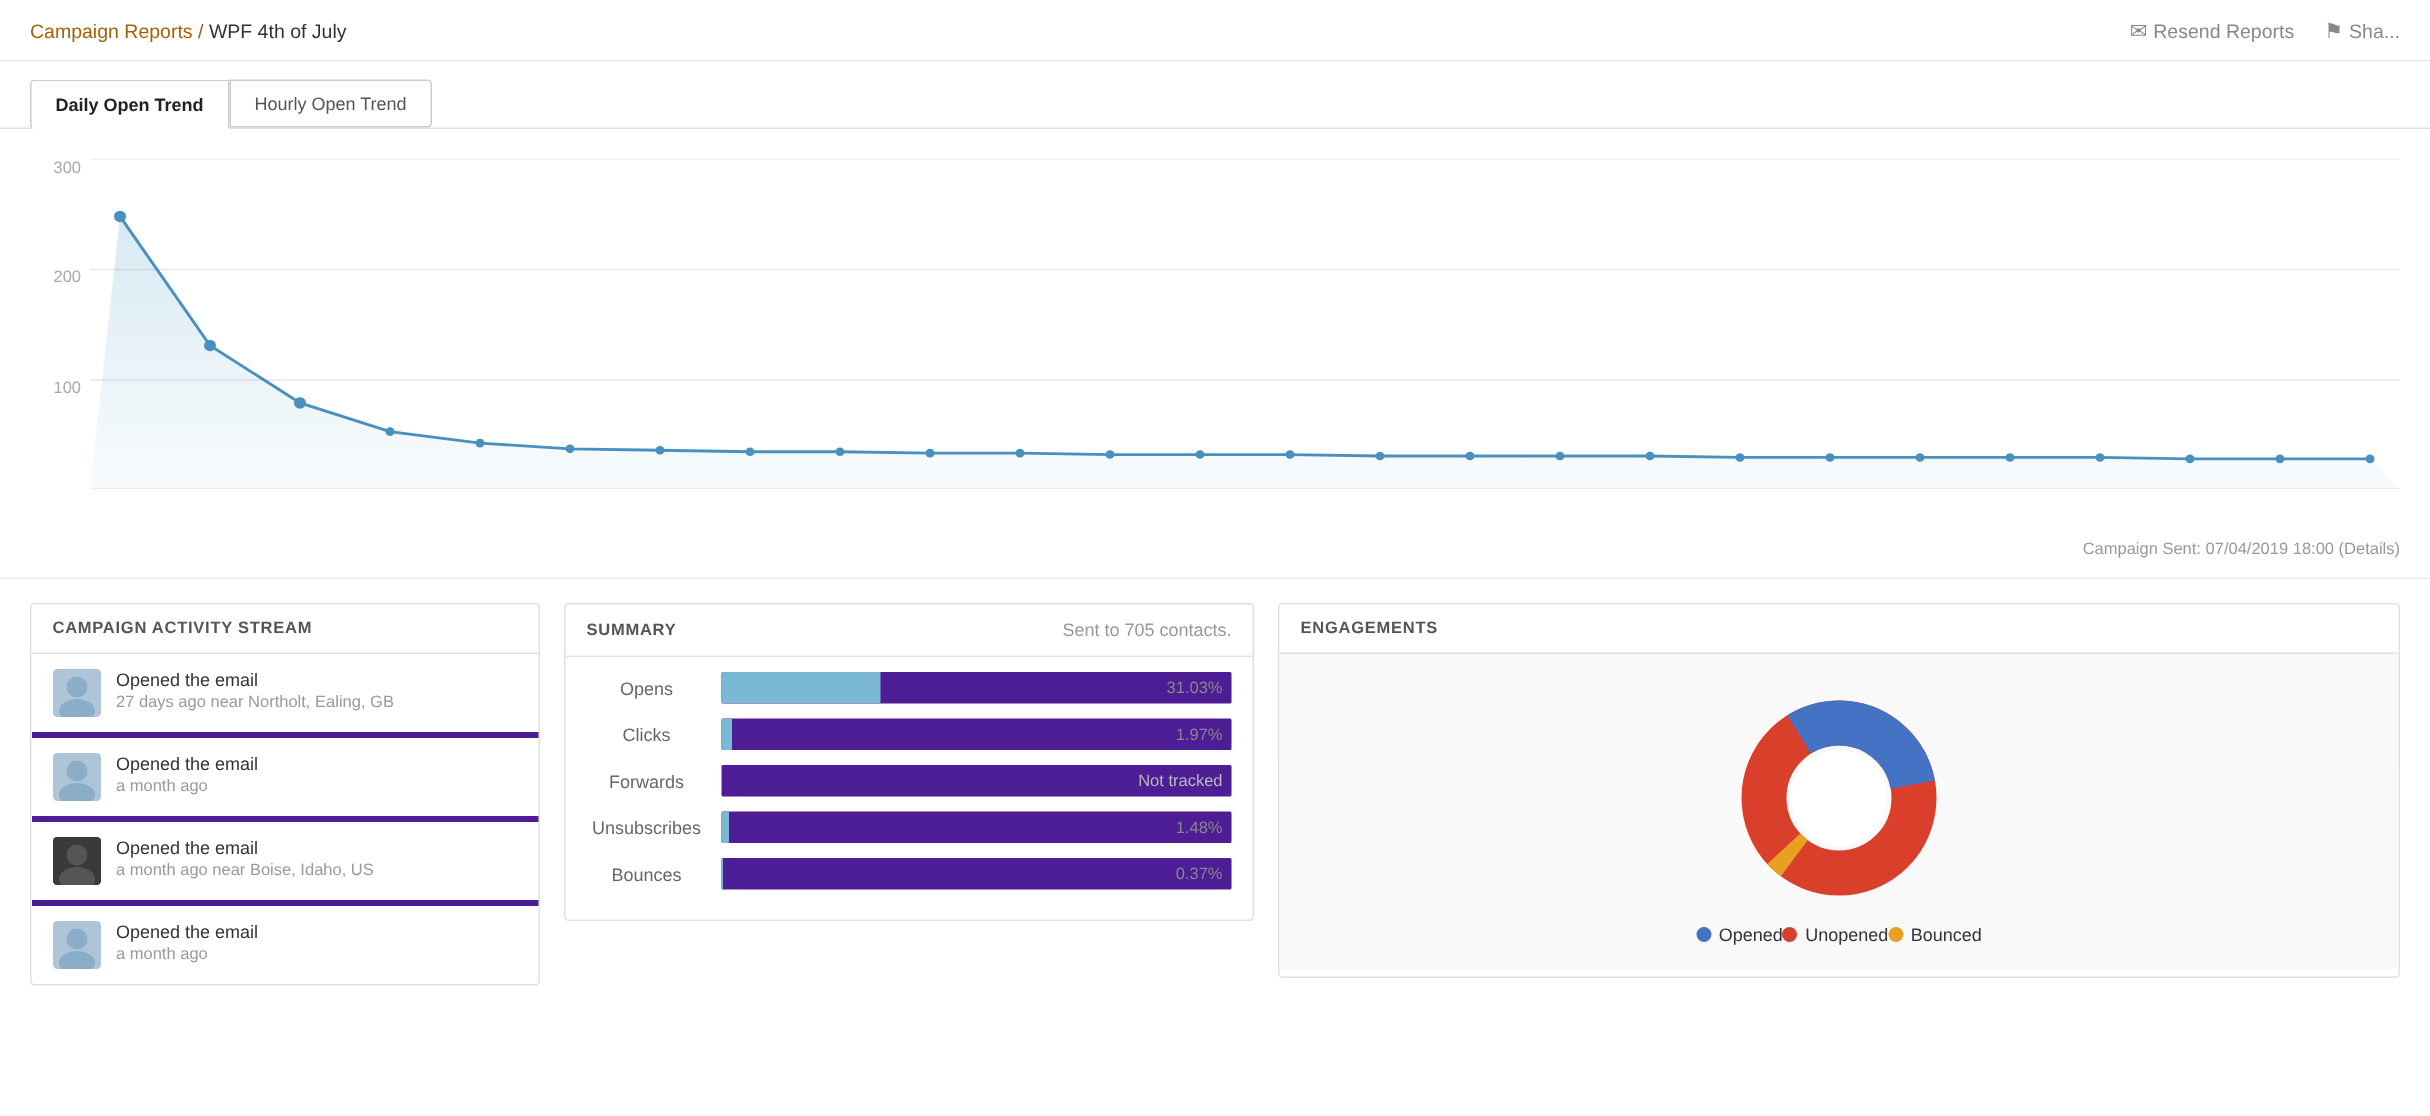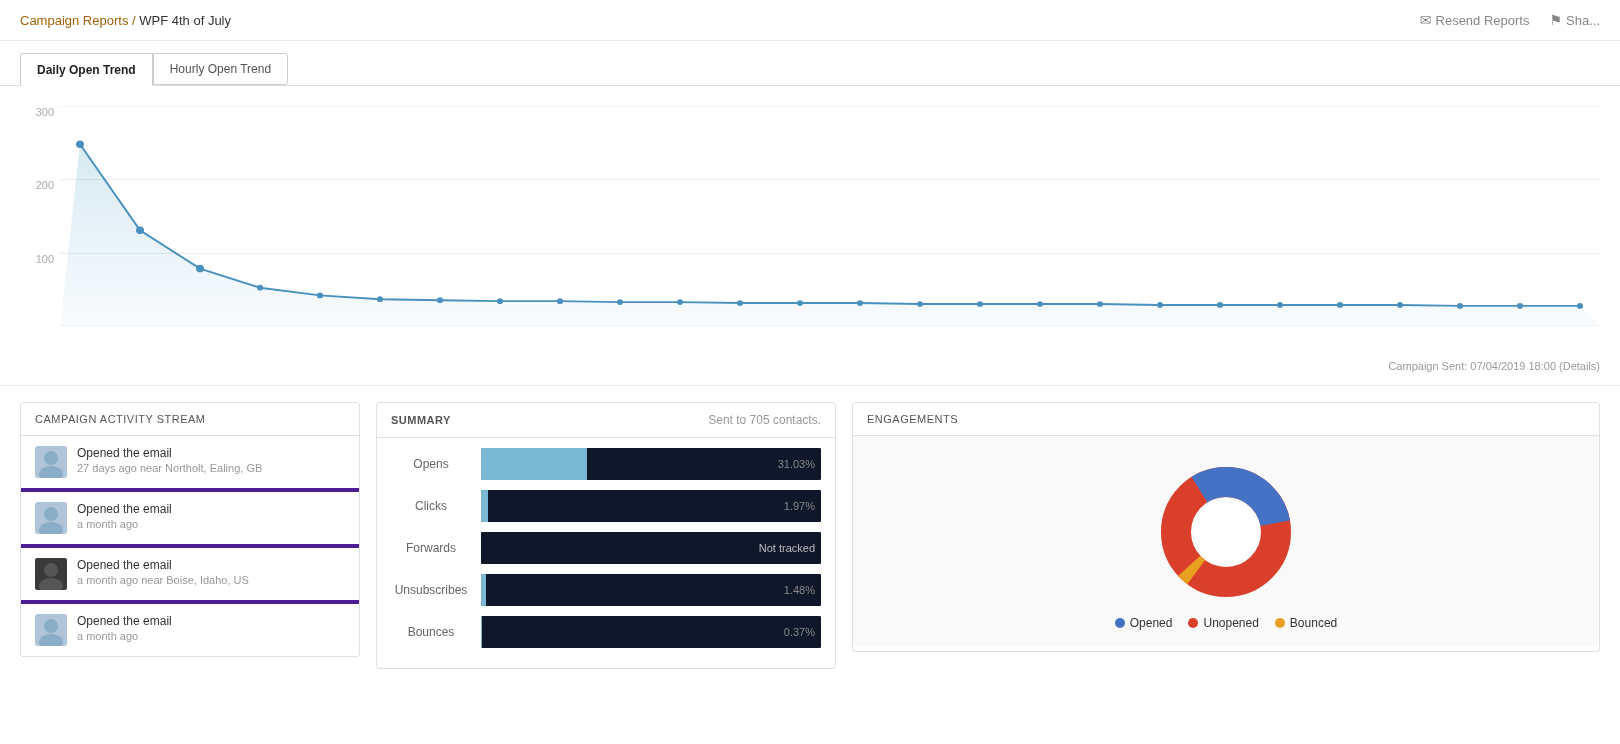--- a/index.html
+++ b/index.html
@@ -73,21 +73,21 @@
     
     .activity-panel {
       flex: 0 0 340px;
       border: 1px solid #e0e0e0;
       border-radius: 3px;
       overflow: hidden;
     }
     .panel-title {
       padding: 10px 14px;
       font-size: 11px;
-      font-weight: normal;
+      font-weight: bold;
       color: #555;
       letter-spacing: 0.5px;
       text-transform: uppercase;
       border-bottom: 1px solid #e0e0e0;
       background: #fff;
     }
     .activity-list {
       max-height: 220px;
       overflow-y: scroll;
       position: relative;
@@ -151,22 +151,22 @@
     .summary-label {
       width: 90px;
       text-align: center;
       font-size: 12px;
       color: #666;
       padding-right: 10px;
       flex-shrink: 0;
     }
     .bar-container {
       flex: 1;
-      height: 32px;
-      background: #0f172a;
+      height: 21px;
+      background: #4c1d95;
       border-radius: 1px;
       position: relative;
       overflow: hidden;
     }
     .bar-fill {
       height: 100%;
       background: #7bb8d4;
     }
     .bar-label {
       position: absolute;
@@ -193,21 +193,20 @@
       flex-direction: column;
       align-items: center;
       padding: 20px 10px 10px;
       background: #f9f9f9;
       height: calc(100% - 40px);
       min-height: 210px;
       justify-content: center;
     }
     .donut-legend {
       display: flex;
-      gap: 16px;
       margin-top: 14px;
       font-size: 12px;
       align-items: center;
     }
     .legend-item {
       display: flex;
       align-items: center;
       gap: 5px;
     }
     .legend-dot {

